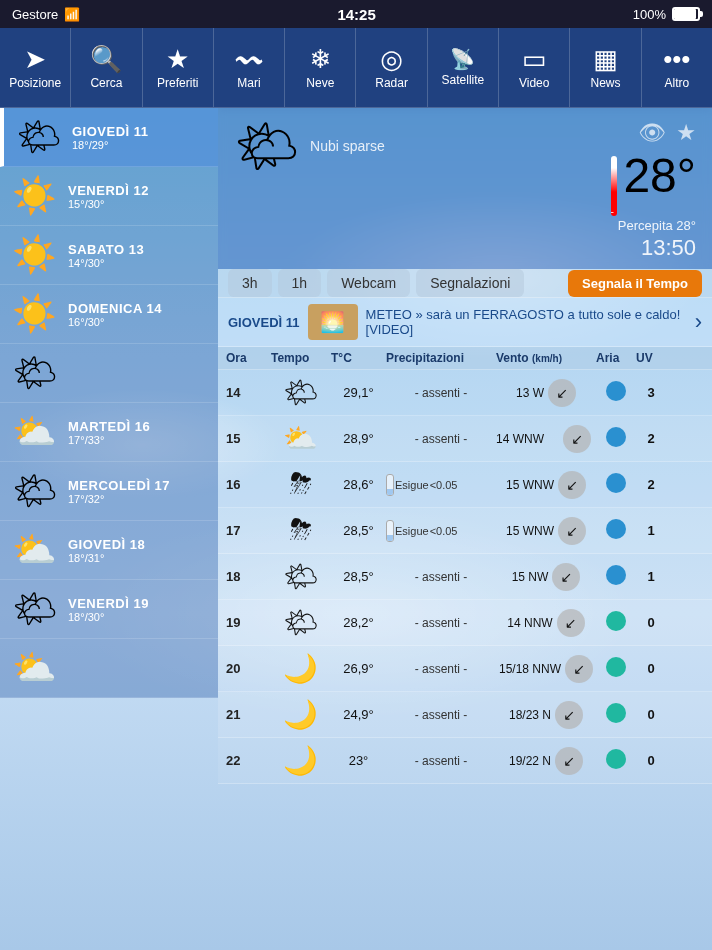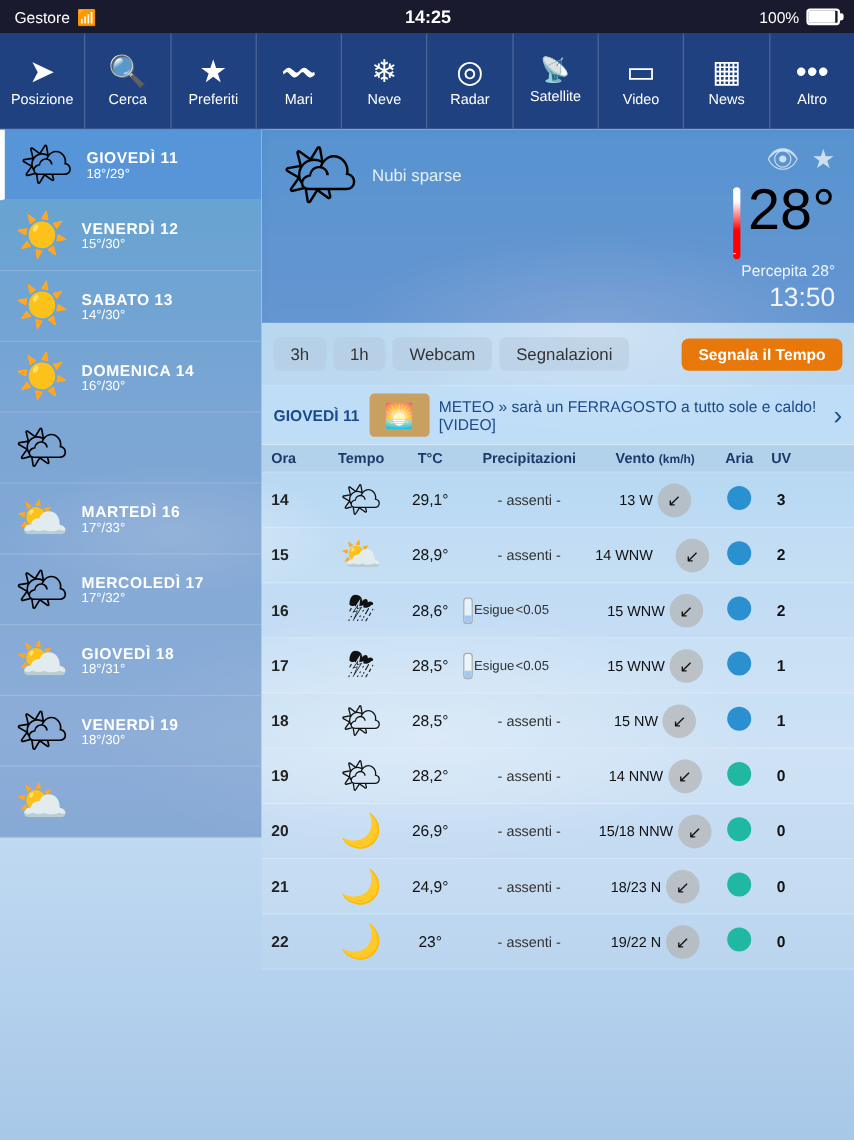--- a/index.html
+++ b/index.html
@@ -151,21 +151,21 @@
     .perceived { color: rgba(255,255,255,0.9); font-size: 13px; text-align: right; }
     .city-time { color: rgba(255,255,255,0.9); font-size: 22px; font-weight: 300; text-align: right; }
     .header-icons { display: flex; gap: 10px; margin-bottom: 4px; }
     .eye-icon, .star-icon { color: rgba(255,255,255,0.7); font-size: 22px; cursor: pointer; }
 
     
     #tab-bar {
       background: rgba(200,220,240,0.6);
       display: flex;
       align-items: center;
-      padding: 12px 10px;
+      padding: 0 10px;
       gap: 6px;
       border-bottom: 1px solid rgba(255,255,255,0.3);
     }
     .tab-btn {
       background: rgba(180,200,220,0.5);
       color: #333;
       border: none;
       border-radius: 6px;
       padding: 6px 14px;
       font-size: 14px;
@@ -212,21 +212,20 @@
       display: grid;
       grid-template-columns: 45px 60px 55px 110px 100px 40px 30px;
       background: rgba(180,205,230,0.5);
       padding: 4px 8px;
       border-bottom: 1px solid rgba(255,255,255,0.3);
     }
     .th {
       color: #1a3a6a;
       font-size: 12px;
       font-weight: 600;
-      text-align: center;
     }
     .th:first-child { text-align: left; }
 
     .table-row {
       display: grid;
       grid-template-columns: 45px 60px 55px 110px 100px 40px 30px;
       padding: 6px 8px;
       border-bottom: 1px solid rgba(255,255,255,0.25);
       align-items: center;
       background: rgba(255,255,255,0.08);

